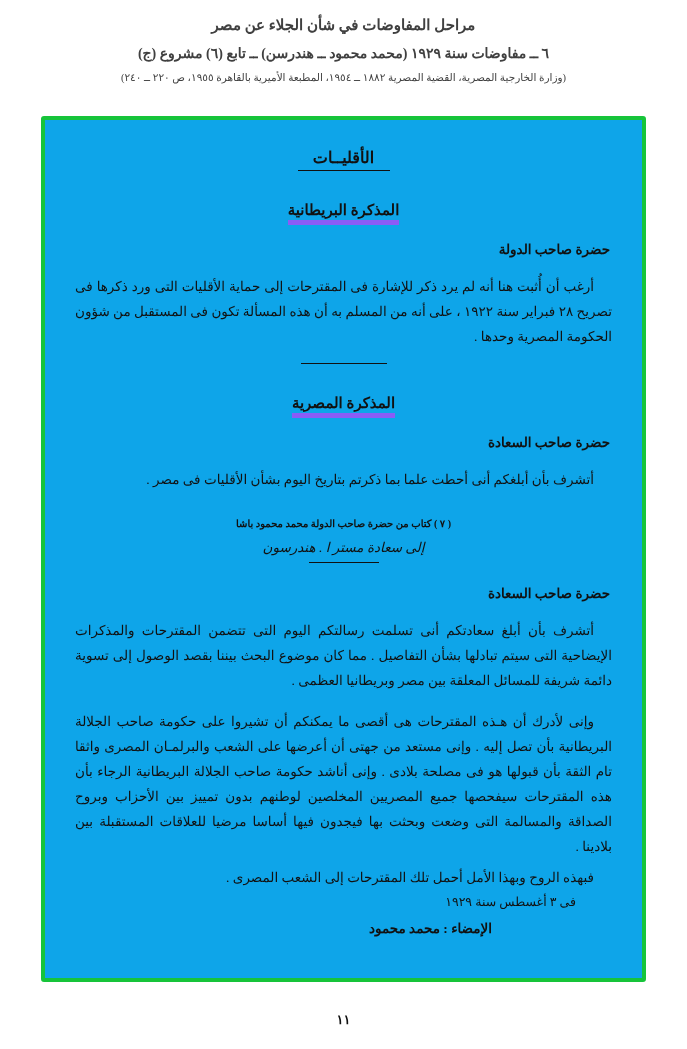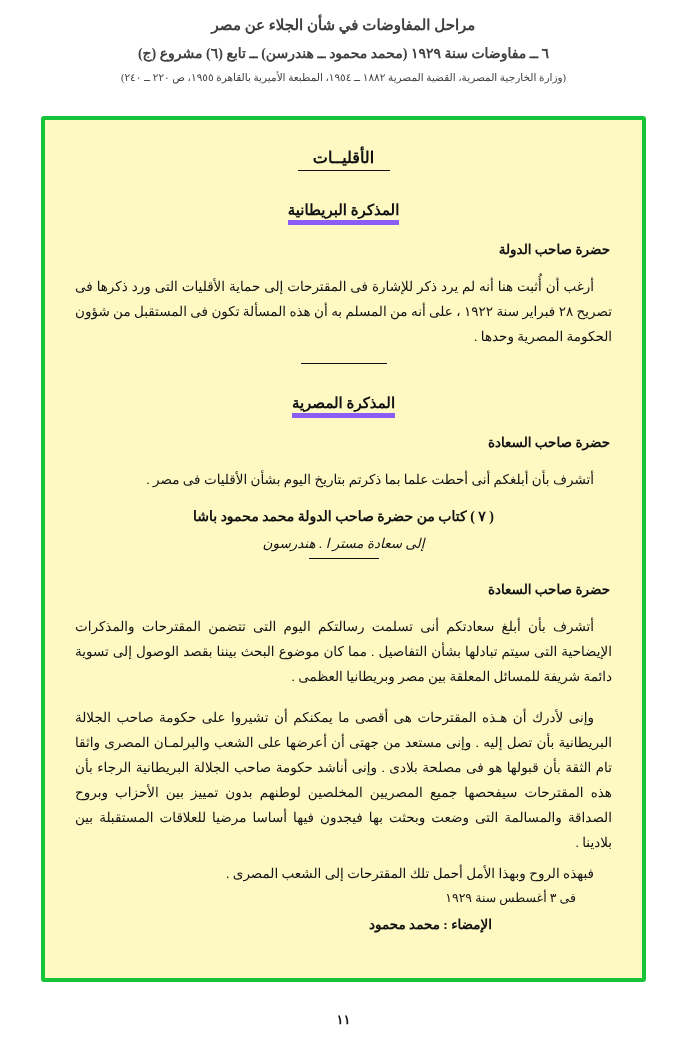--- a/index.html
+++ b/index.html
@@ -52,21 +52,21 @@
 
   
   .frame {
     position: absolute;
     top: 116px;
     right: 41px;
     left: 41px;
     height: 866px;
     border: 4px solid #16c43a;
     border-radius: 3px;
-    background: #fef9c3;
+    background: #0ea5e9;
     box-sizing: border-box;
   }
   .frame-inner {
     position: absolute;
     inset: 0;
     padding: 16px 30px 10px 30px;
     box-sizing: border-box;
     direction: rtl;
   }
 
@@ -115,23 +115,23 @@
 
   .sep {
     width: 86px;
     height: 1px;
     background: #111;
     margin: 14px auto 0 auto;
   }
 
   .numbered-head {
     text-align: center;
-    font-size: 14px;
-    font-weight: bold;
-    margin: 16px 0 0 0;
+    font-size: 10px;
+    font-weight: bold;
+    margin: 26px 0 0 0;
   }
   .addressee {
     text-align: center;
     font-size: 13.5px;
     margin: 10px 0 0 0;
     font-style: italic;
   }
   .rule-center {
     width: 70px;
     height: 1px;

